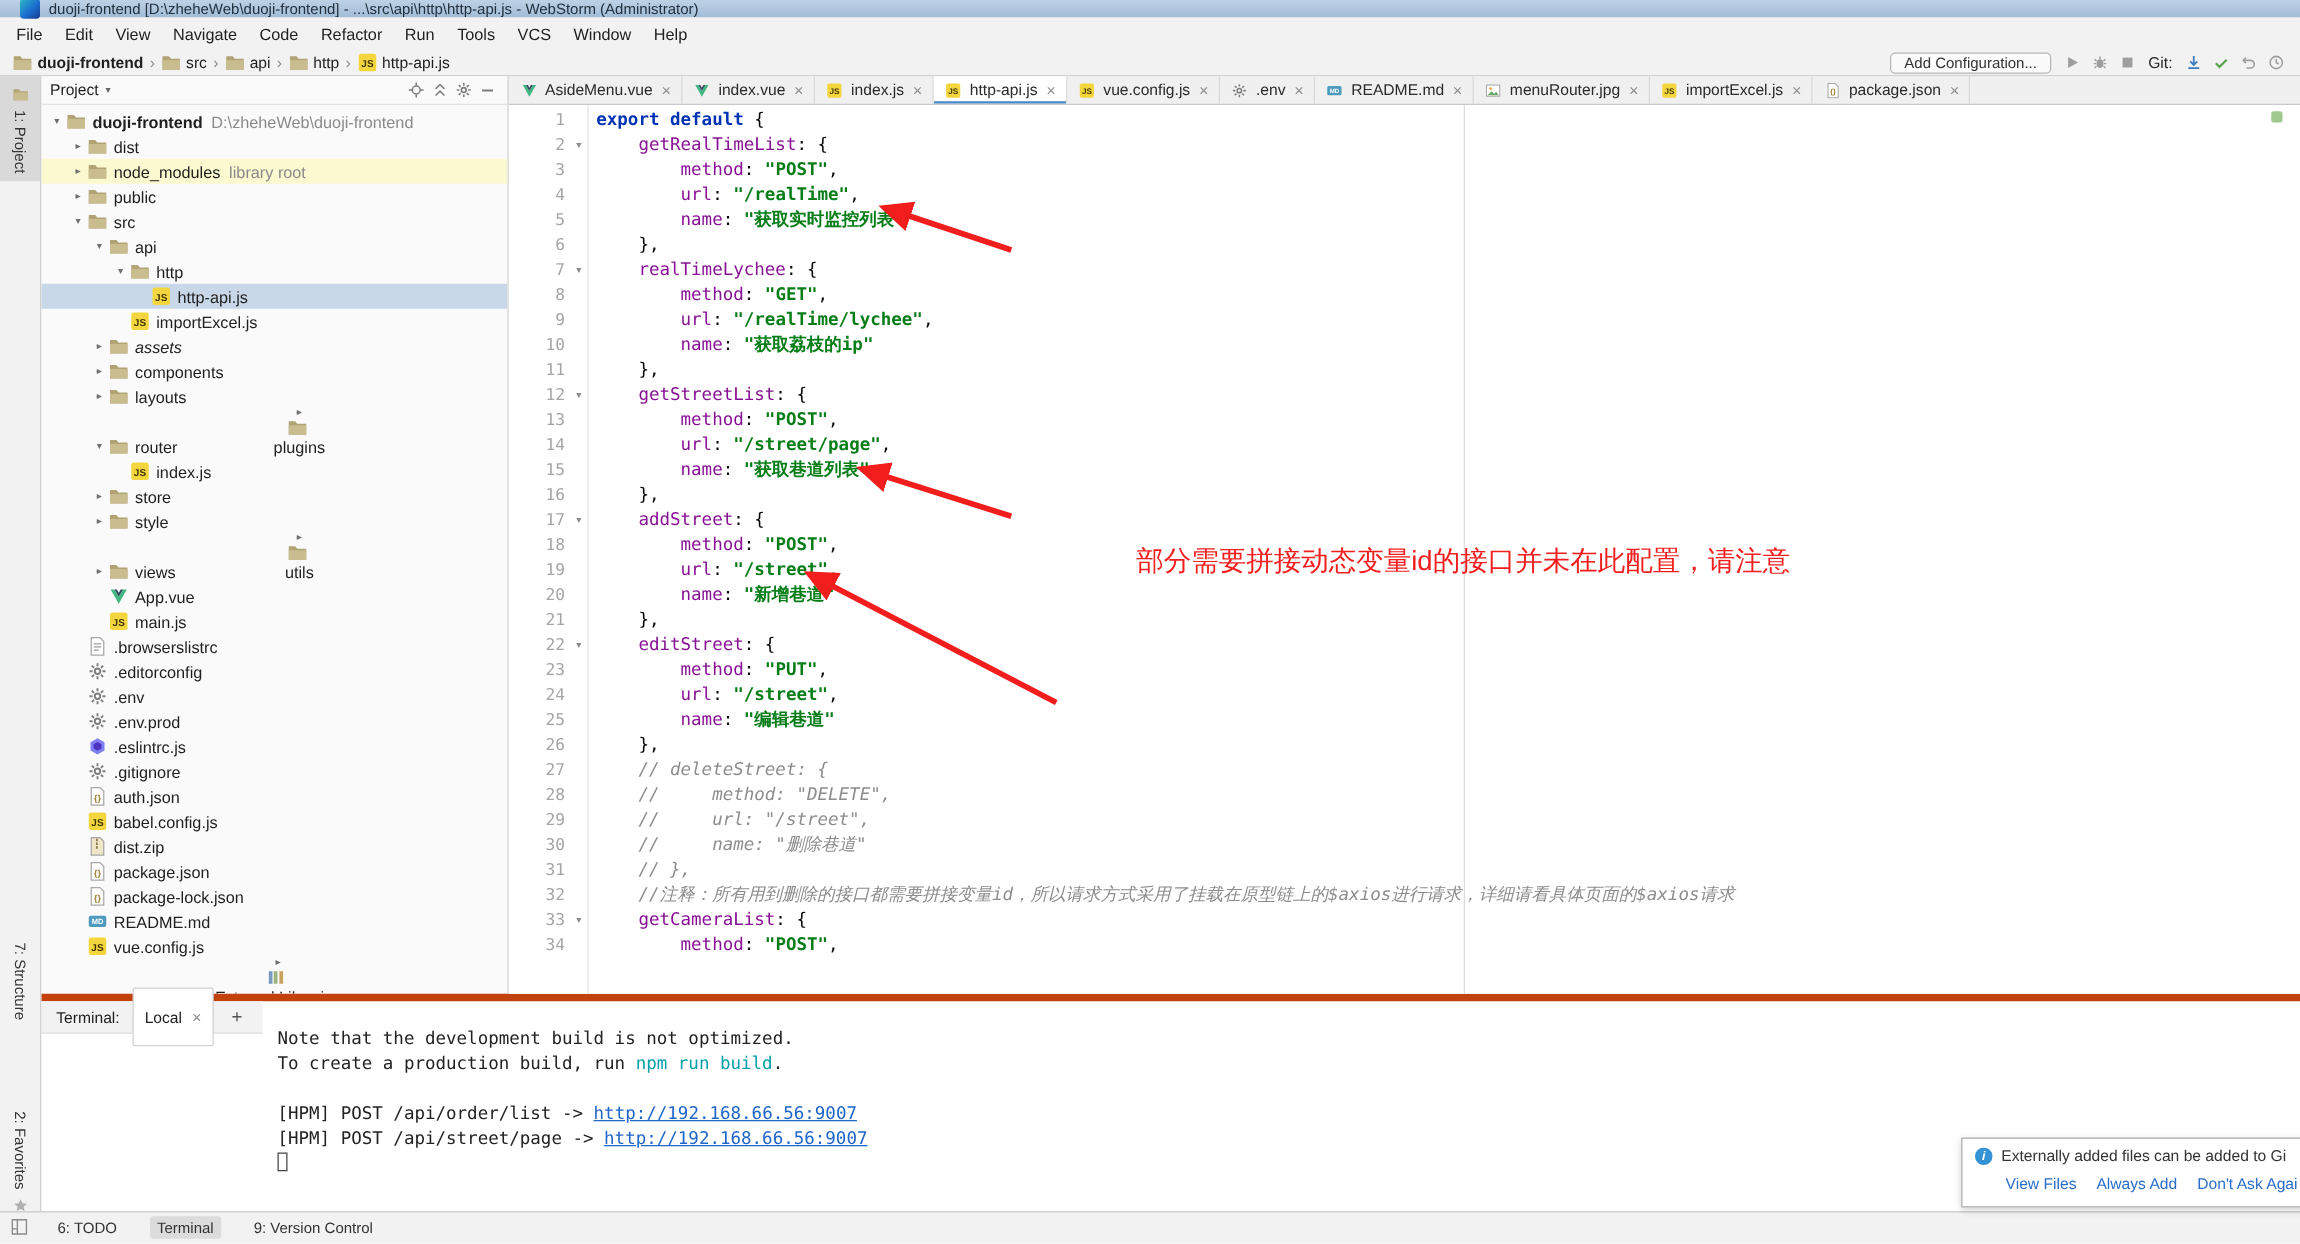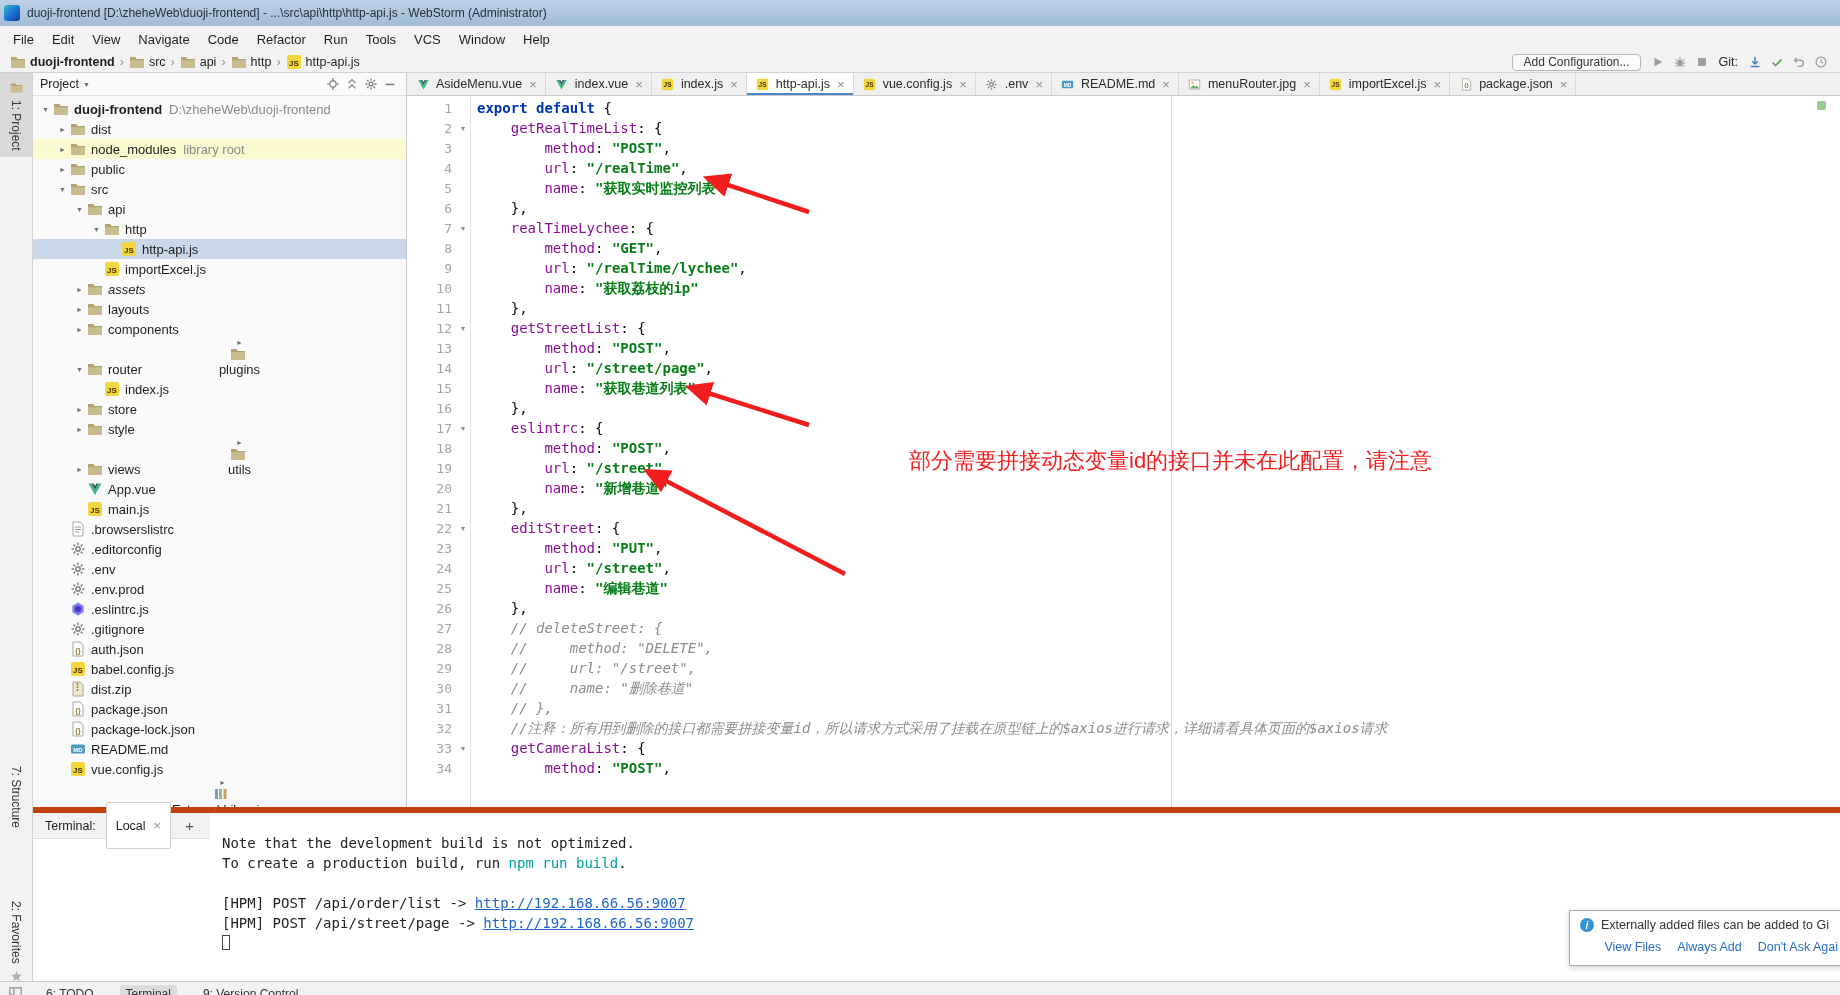--- a/index.html
+++ b/index.html
@@ -1,21 +1,21 @@
 <!DOCTYPE html>
 <html style="--red: #f21d1d;"><head>
 <meta charset="utf-8">
 <style>
   *{box-sizing:border-box;margin:0;padding:0}
   html,body{width:1840px;height:995px;overflow:hidden}
   body{font-family:"Liberation Sans",sans-serif;font-size:13px;background:#f2f2f2;color:#1e1e1e;position:relative}
   :root{--red:#f21d1d}
 
   
-  .titlebar{height:26px;background:linear-gradient(#bdd1e6,#a2bcd6);display:flex;align-items:center;gap:7px;padding:0 4px;font-size:12px;color:#22303f}
+  .titlebar{height:14px;background:linear-gradient(#bdd1e6,#a2bcd6);display:flex;align-items:center;gap:7px;padding:0 16px;font-size:12px;color:#22303f}
   .ws-logo{width:16px;height:16px;border-radius:3px;background:linear-gradient(135deg,#2fb8c5,#1b6fd0 55%,#123a8f);flex:none}
 
   
   .menubar{height:26px;display:flex;align-items:center;padding:0 4px;background:#f2f2f2;font-size:13px}
   .menu-item{padding:3px 9px;border-radius:2px;cursor:default}
 
   
   .toolbar{height:21px;display:flex;align-items:center;padding:0 10px;border-bottom:1px solid #d1d1d1;font-size:12.5px;background:#f2f2f2}
   .crumbs{display:flex;align-items:center;gap:2px;flex:1;min-width:0;overflow:hidden}
   .crumb{display:flex;align-items:center;gap:4px;white-space:nowrap}
@@ -408,31 +408,31 @@
               <span>assets</span>
             </div>
             <div class="tree-row" style="padding-left: 40px;">
               <span class="chev">►</span>
               <span class="icn">
                 <svg viewBox="0 0 16 16">
                   <path fill="#b2a375" d="M1 3h5.2l1.6 2H15v8.7H1z"></path>
                   <path fill="#c9bc8f" d="M1 6.2h14v7.5H1z"></path>
                 </svg>
               </span>
+              <span>components</span>
+            </div>
+            <div class="tree-row" style="padding-left: 40px;">
+              <span class="chev">►</span>
+              <span class="icn">
+                <svg viewBox="0 0 16 16">
+                  <path fill="#b2a375" d="M1 3h5.2l1.6 2H15v8.7H1z"></path>
+                  <path fill="#c9bc8f" d="M1 6.2h14v7.5H1z"></path>
+                </svg>
+              </span>
               <span>layouts</span>
-            </div>
-            <div class="tree-row" style="padding-left: 40px;">
-              <span class="chev">►</span>
-              <span class="icn">
-                <svg viewBox="0 0 16 16">
-                  <path fill="#b2a375" d="M1 3h5.2l1.6 2H15v8.7H1z"></path>
-                  <path fill="#c9bc8f" d="M1 6.2h14v7.5H1z"></path>
-                </svg>
-              </span>
-              <span>components</span>
             </div>
             <div class="tree-row" style="padding-left: 40px; flex-direction: column;">
               <span class="chev">►</span>
               <span class="icn">
                 <svg viewBox="0 0 16 16">
                   <path fill="#b2a375" d="M1 3h5.2l1.6 2H15v8.7H1z"></path>
                   <path fill="#c9bc8f" d="M1 6.2h14v7.5H1z"></path>
                 </svg>
               </span>
               <span>plugins</span>
@@ -924,21 +924,21 @@
               <div class="code-line"><span class="tk-pl">    </span><span class="tk-prop">realTimeLychee</span><span class="tk-pl">: {</span></div>
               <div class="code-line"><span class="tk-pl">        </span><span class="tk-prop">method</span><span class="tk-pl">: </span><span class="tk-str">"GET"</span><span class="tk-pl">,</span></div>
               <div class="code-line"><span class="tk-pl">        </span><span class="tk-prop">url</span><span class="tk-pl">: </span><span class="tk-str">"/realTime/lychee"</span><span class="tk-pl">,</span></div>
               <div class="code-line"><span class="tk-pl">        </span><span class="tk-prop">name</span><span class="tk-pl">: </span><span class="tk-str">"获取荔枝的ip"</span></div>
               <div class="code-line"><span class="tk-pl">    },</span></div>
               <div class="code-line"><span class="tk-pl">    </span><span class="tk-prop">getStreetList</span><span class="tk-pl">: {</span></div>
               <div class="code-line"><span class="tk-pl">        </span><span class="tk-prop">method</span><span class="tk-pl">: </span><span class="tk-str">"POST"</span><span class="tk-pl">,</span></div>
               <div class="code-line"><span class="tk-pl">        </span><span class="tk-prop">url</span><span class="tk-pl">: </span><span class="tk-str">"/street/page"</span><span class="tk-pl">,</span></div>
               <div class="code-line"><span class="tk-pl">        </span><span class="tk-prop">name</span><span class="tk-pl">: </span><span class="tk-str">"获取巷道列表"</span></div>
               <div class="code-line"><span class="tk-pl">    },</span></div>
-              <div class="code-line"><span class="tk-pl">    </span><span class="tk-prop">eslintrc</span><span class="tk-pl">: {</span></div>
+              <div class="code-line"><span class="tk-pl">    </span><span class="tk-prop">addStreet</span><span class="tk-pl">: {</span></div>
               <div class="code-line"><span class="tk-pl">        </span><span class="tk-prop">method</span><span class="tk-pl">: </span><span class="tk-str">"POST"</span><span class="tk-pl">,</span></div>
               <div class="code-line"><span class="tk-pl">        </span><span class="tk-prop">url</span><span class="tk-pl">: </span><span class="tk-str">"/street"</span><span class="tk-pl">,</span></div>
               <div class="code-line"><span class="tk-pl">        </span><span class="tk-prop">name</span><span class="tk-pl">: </span><span class="tk-str">"新增巷道"</span></div>
               <div class="code-line"><span class="tk-pl">    },</span></div>
               <div class="code-line"><span class="tk-pl">    </span><span class="tk-prop">editStreet</span><span class="tk-pl">: {</span></div>
               <div class="code-line"><span class="tk-pl">        </span><span class="tk-prop">method</span><span class="tk-pl">: </span><span class="tk-str">"PUT"</span><span class="tk-pl">,</span></div>
               <div class="code-line"><span class="tk-pl">        </span><span class="tk-prop">url</span><span class="tk-pl">: </span><span class="tk-str">"/street"</span><span class="tk-pl">,</span></div>
               <div class="code-line"><span class="tk-pl">        </span><span class="tk-prop">name</span><span class="tk-pl">: </span><span class="tk-str">"编辑巷道"</span></div>
               <div class="code-line"><span class="tk-pl">    },</span></div>
               <div class="code-line"><span class="tk-pl">    </span><span class="tk-com">// deleteStreet: {</span></div>

